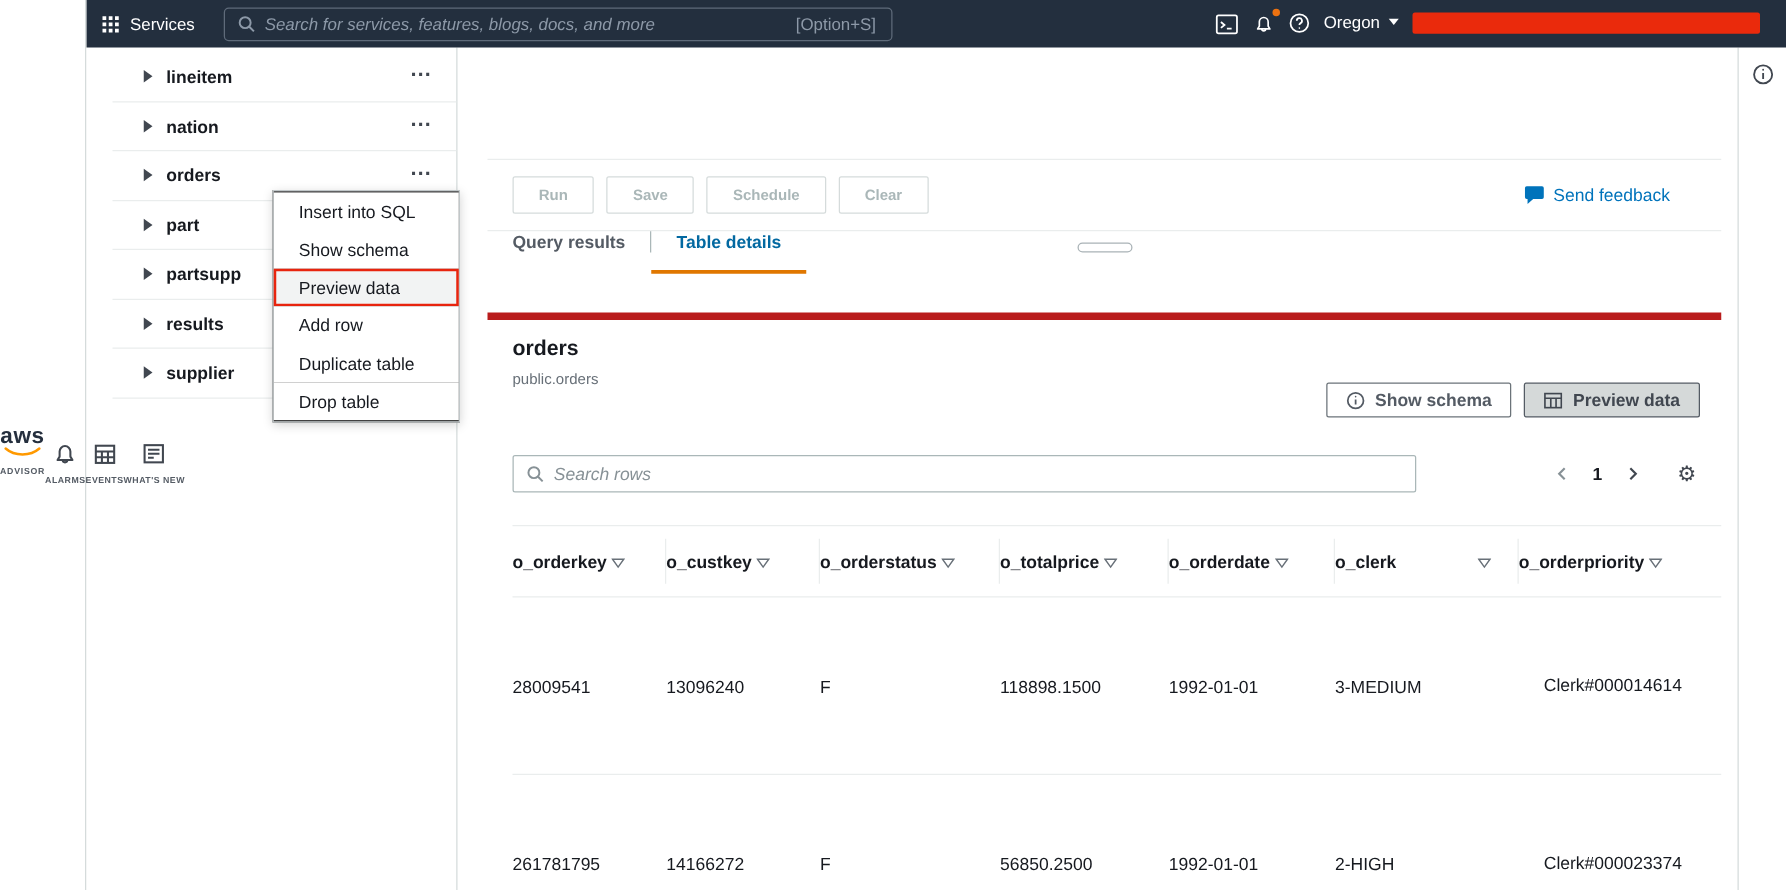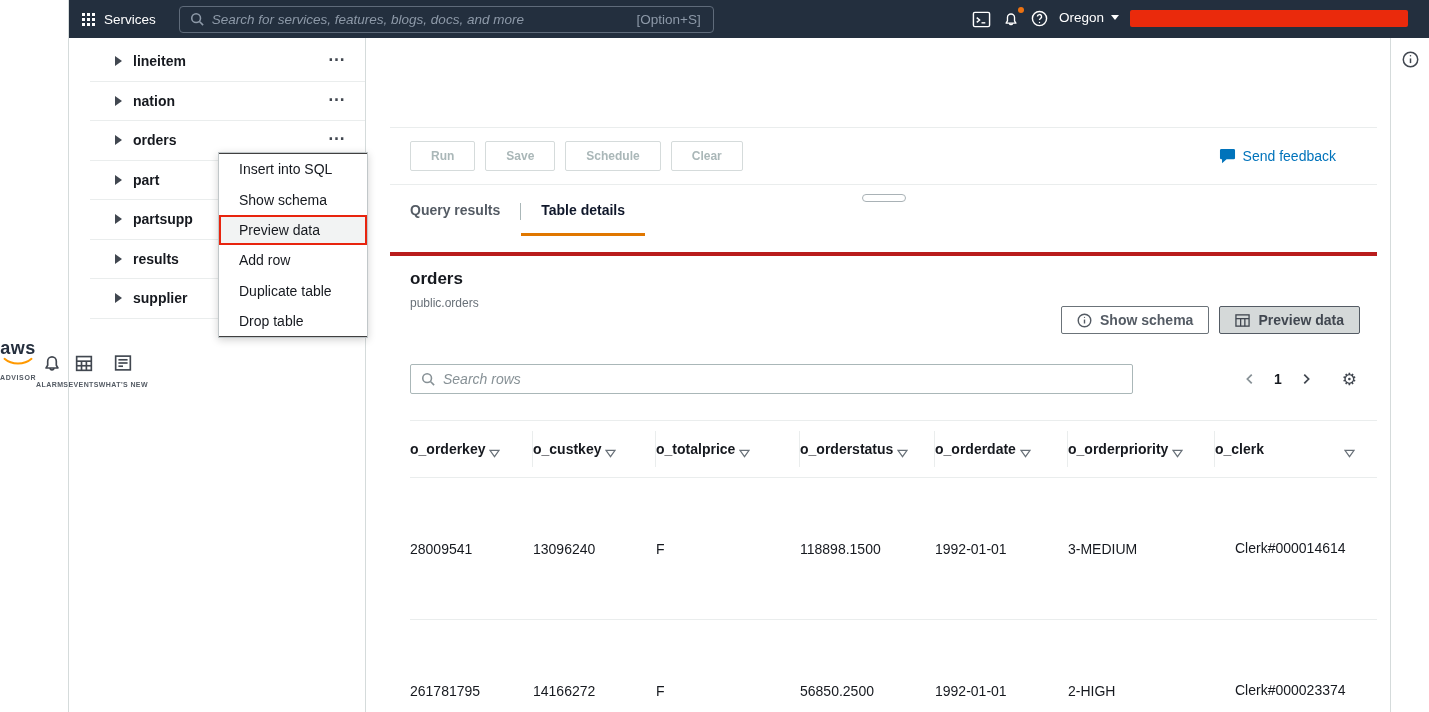--- a/index.html
+++ b/index.html
@@ -44,24 +44,24 @@
 .menu-item.highlighted{background:#f2f3f3;border:2px solid #e8240e;padding-left:18px;}
 
 
 .main{position:absolute;left:390px;top:38px;width:987px;bottom:0;background:#fff;}
 .editor-blank{height:90px;border-bottom:1px solid #eaeded;}
 .toolbar{height:57px;border-bottom:1px solid #eaeded;display:flex;align-items:center;padding:0 41px 0 20px;gap:10px;}
 .btn{height:30px;padding:0 20px;border-radius:2px;font-weight:bold;font-size:12px;display:flex;align-items:center;justify-content:center;cursor:pointer;}
 .btn-disabled{background:#fff;border:1px solid #d5dbdb;color:#aab7b8;}
 .feedback{margin-left:auto;display:flex;align-items:center;gap:7px;color:#0073bb;font-size:14px;cursor:pointer;}
 .drag-handle{position:absolute;top:156px;left:50%;width:44px;height:8px;margin-left:-22px;background:#fff;border:1px solid #a9b2b6;border-radius:4px;z-index:3;cursor:row-resize;}
-.tabbar{height:71px;border-bottom:4px solid #b91c1c;display:flex;align-items:center;padding-left:20px;}
+.tabbar{height:71px;border-bottom:6px solid #b91c1c;display:flex;align-items:flex-start;padding-left:20px;}
 .tab{font-weight:bold;font-size:14px;padding:0 20px 17px;position:relative;cursor:pointer;color:#545b64;white-space:nowrap;}
 .tab.first{padding-left:0;}
-.tab.active{color:#0f172a;}
+.tab.active{color:#0369a1;}
 .tab.active::after{content:"";position:absolute;left:0;right:0;bottom:-1px;height:3px;background:#e07700;}
 .tab-sep{width:1px;height:17px;background:#aab7b8;margin-bottom:14px;}
 .details{position:relative;padding:13px 20px 0;}
 .details-title{font-size:17px;font-weight:bold;}
 .details-sub{margin-top:7px;font-size:12px;color:#687078;}
 .details-actions{position:absolute;top:50px;right:17px;display:flex;gap:10px;}
 .btn-sec{height:28px;padding:0 15px;border:1px solid #6b7379;background:#fff;color:#545b64;font-weight:bold;font-size:14px;border-radius:2px;display:flex;align-items:center;gap:8px;cursor:pointer;}
 .btn-sec.pressed{background:#d5d9d9;border-color:#545b64;color:#414750;}
 .rows-toolbar{margin:54px 20px 0;display:flex;align-items:center;}
 .search-rows{width:723px;height:30px;border:1px solid #aab7b8;border-radius:2px;display:flex;align-items:center;gap:8px;padding:0 10px;background:#fff;cursor:text;}
@@ -71,21 +71,21 @@
 .page-num{font-weight:bold;cursor:pointer;}
 .chev{cursor:pointer;display:flex;align-items:center;}
 .gear{font-size:17px;color:#414750;margin-left:12px;cursor:pointer;line-height:1;}
 
 
 .grid-table{margin:26px 0 0 20px;width:967px;}
 .gt-row{display:grid;grid-template-columns:123px 123px 144px 135px 133px 147px 162px;}
 .gt-head{border-top:1px solid #eaeded;border-bottom:1px solid #eaeded;height:58px;}
 .hcell{display:flex;align-items:center;position:relative;padding-right:22px;}
 .hcell:not(:last-child)::after{content:"";position:absolute;right:0;top:10px;bottom:10px;width:1px;background:#eaeded;}
-.hinner{display:flex;align-items:flex-end;gap:4px;font-weight:bold;font-size:14px;}
+.hinner{display:flex;align-items:center;gap:4px;font-weight:bold;font-size:14px;}
 .hcell.c7 .hinner{flex:1;justify-content:space-between;}
 .htext{line-height:1.35;}
 .hcell.c4 .htext{max-width:97px;word-break:break-all;}
 .hcell.c5 .htext{max-width:88px;word-break:break-all;}
 .hcell.c6 .htext{max-width:114px;word-break:break-all;}
 .filter-icon{margin-top:3px;flex:none;cursor:pointer;}
 .gt-data{height:142px;border-bottom:1px solid #eaeded;}
 .dcell{display:flex;align-items:center;padding-right:20px;font-size:14px;}
 .dcell.c7{padding-left:20px;}
 .clerk-text{max-width:116px;word-break:break-all;line-height:1.5;}
@@ -316,55 +316,55 @@
           </div>
         </div>
       <div class="hcell c2">
           <div class="hinner">
             <span class="htext">o_custkey</span>
             <svg class="filter-icon" width="11" height="9" viewBox="0 0 12 10" fill="none" stroke="#687078" stroke-width="1.3">
               <polygon points="1,1.5 11,1.5 6,8.5"></polygon>
             </svg>
           </div>
         </div>
+      <div class="hcell c3">
+          <div class="hinner">
+            <span class="htext">o_orderstatus</span>
+            <svg class="filter-icon" width="11" height="9" viewBox="0 0 12 10" fill="none" stroke="#687078" stroke-width="1.3">
+              <polygon points="1,1.5 11,1.5 6,8.5"></polygon>
+            </svg>
+          </div>
+        </div>
       <div class="hcell c4">
           <div class="hinner">
             <span class="htext">o_totalprice</span>
             <svg class="filter-icon" width="11" height="9" viewBox="0 0 12 10" fill="none" stroke="#687078" stroke-width="1.3">
               <polygon points="1,1.5 11,1.5 6,8.5"></polygon>
             </svg>
           </div>
         </div>
-      <div class="hcell c3">
-          <div class="hinner">
-            <span class="htext">o_orderstatus</span>
-            <svg class="filter-icon" width="11" height="9" viewBox="0 0 12 10" fill="none" stroke="#687078" stroke-width="1.3">
-              <polygon points="1,1.5 11,1.5 6,8.5"></polygon>
-            </svg>
-          </div>
-        </div>
       <div class="hcell c5">
           <div class="hinner">
             <span class="htext">o_orderdate</span>
             <svg class="filter-icon" width="11" height="9" viewBox="0 0 12 10" fill="none" stroke="#687078" stroke-width="1.3">
               <polygon points="1,1.5 11,1.5 6,8.5"></polygon>
             </svg>
           </div>
         </div>
+      <div class="hcell c7">
+          <div class="hinner">
+            <span class="htext">o_clerk</span>
+            <svg class="filter-icon" width="11" height="9" viewBox="0 0 12 10" fill="none" stroke="#687078" stroke-width="1.3">
+              <polygon points="1,1.5 11,1.5 6,8.5"></polygon>
+            </svg>
+          </div>
+        </div>
       <div class="hcell c6">
           <div class="hinner">
             <span class="htext">o_orderpriority</span>
-            <svg class="filter-icon" width="11" height="9" viewBox="0 0 12 10" fill="none" stroke="#687078" stroke-width="1.3">
-              <polygon points="1,1.5 11,1.5 6,8.5"></polygon>
-            </svg>
-          </div>
-        </div>
-      <div class="hcell c7">
-          <div class="hinner">
-            <span class="htext">o_clerk</span>
             <svg class="filter-icon" width="11" height="9" viewBox="0 0 12 10" fill="none" stroke="#687078" stroke-width="1.3">
               <polygon points="1,1.5 11,1.5 6,8.5"></polygon>
             </svg>
           </div>
         </div>
     </div>
 
     <div class="gt-row gt-data">
       <div class="dcell c1">28009541</div>
       <div class="dcell c2">13096240</div>

